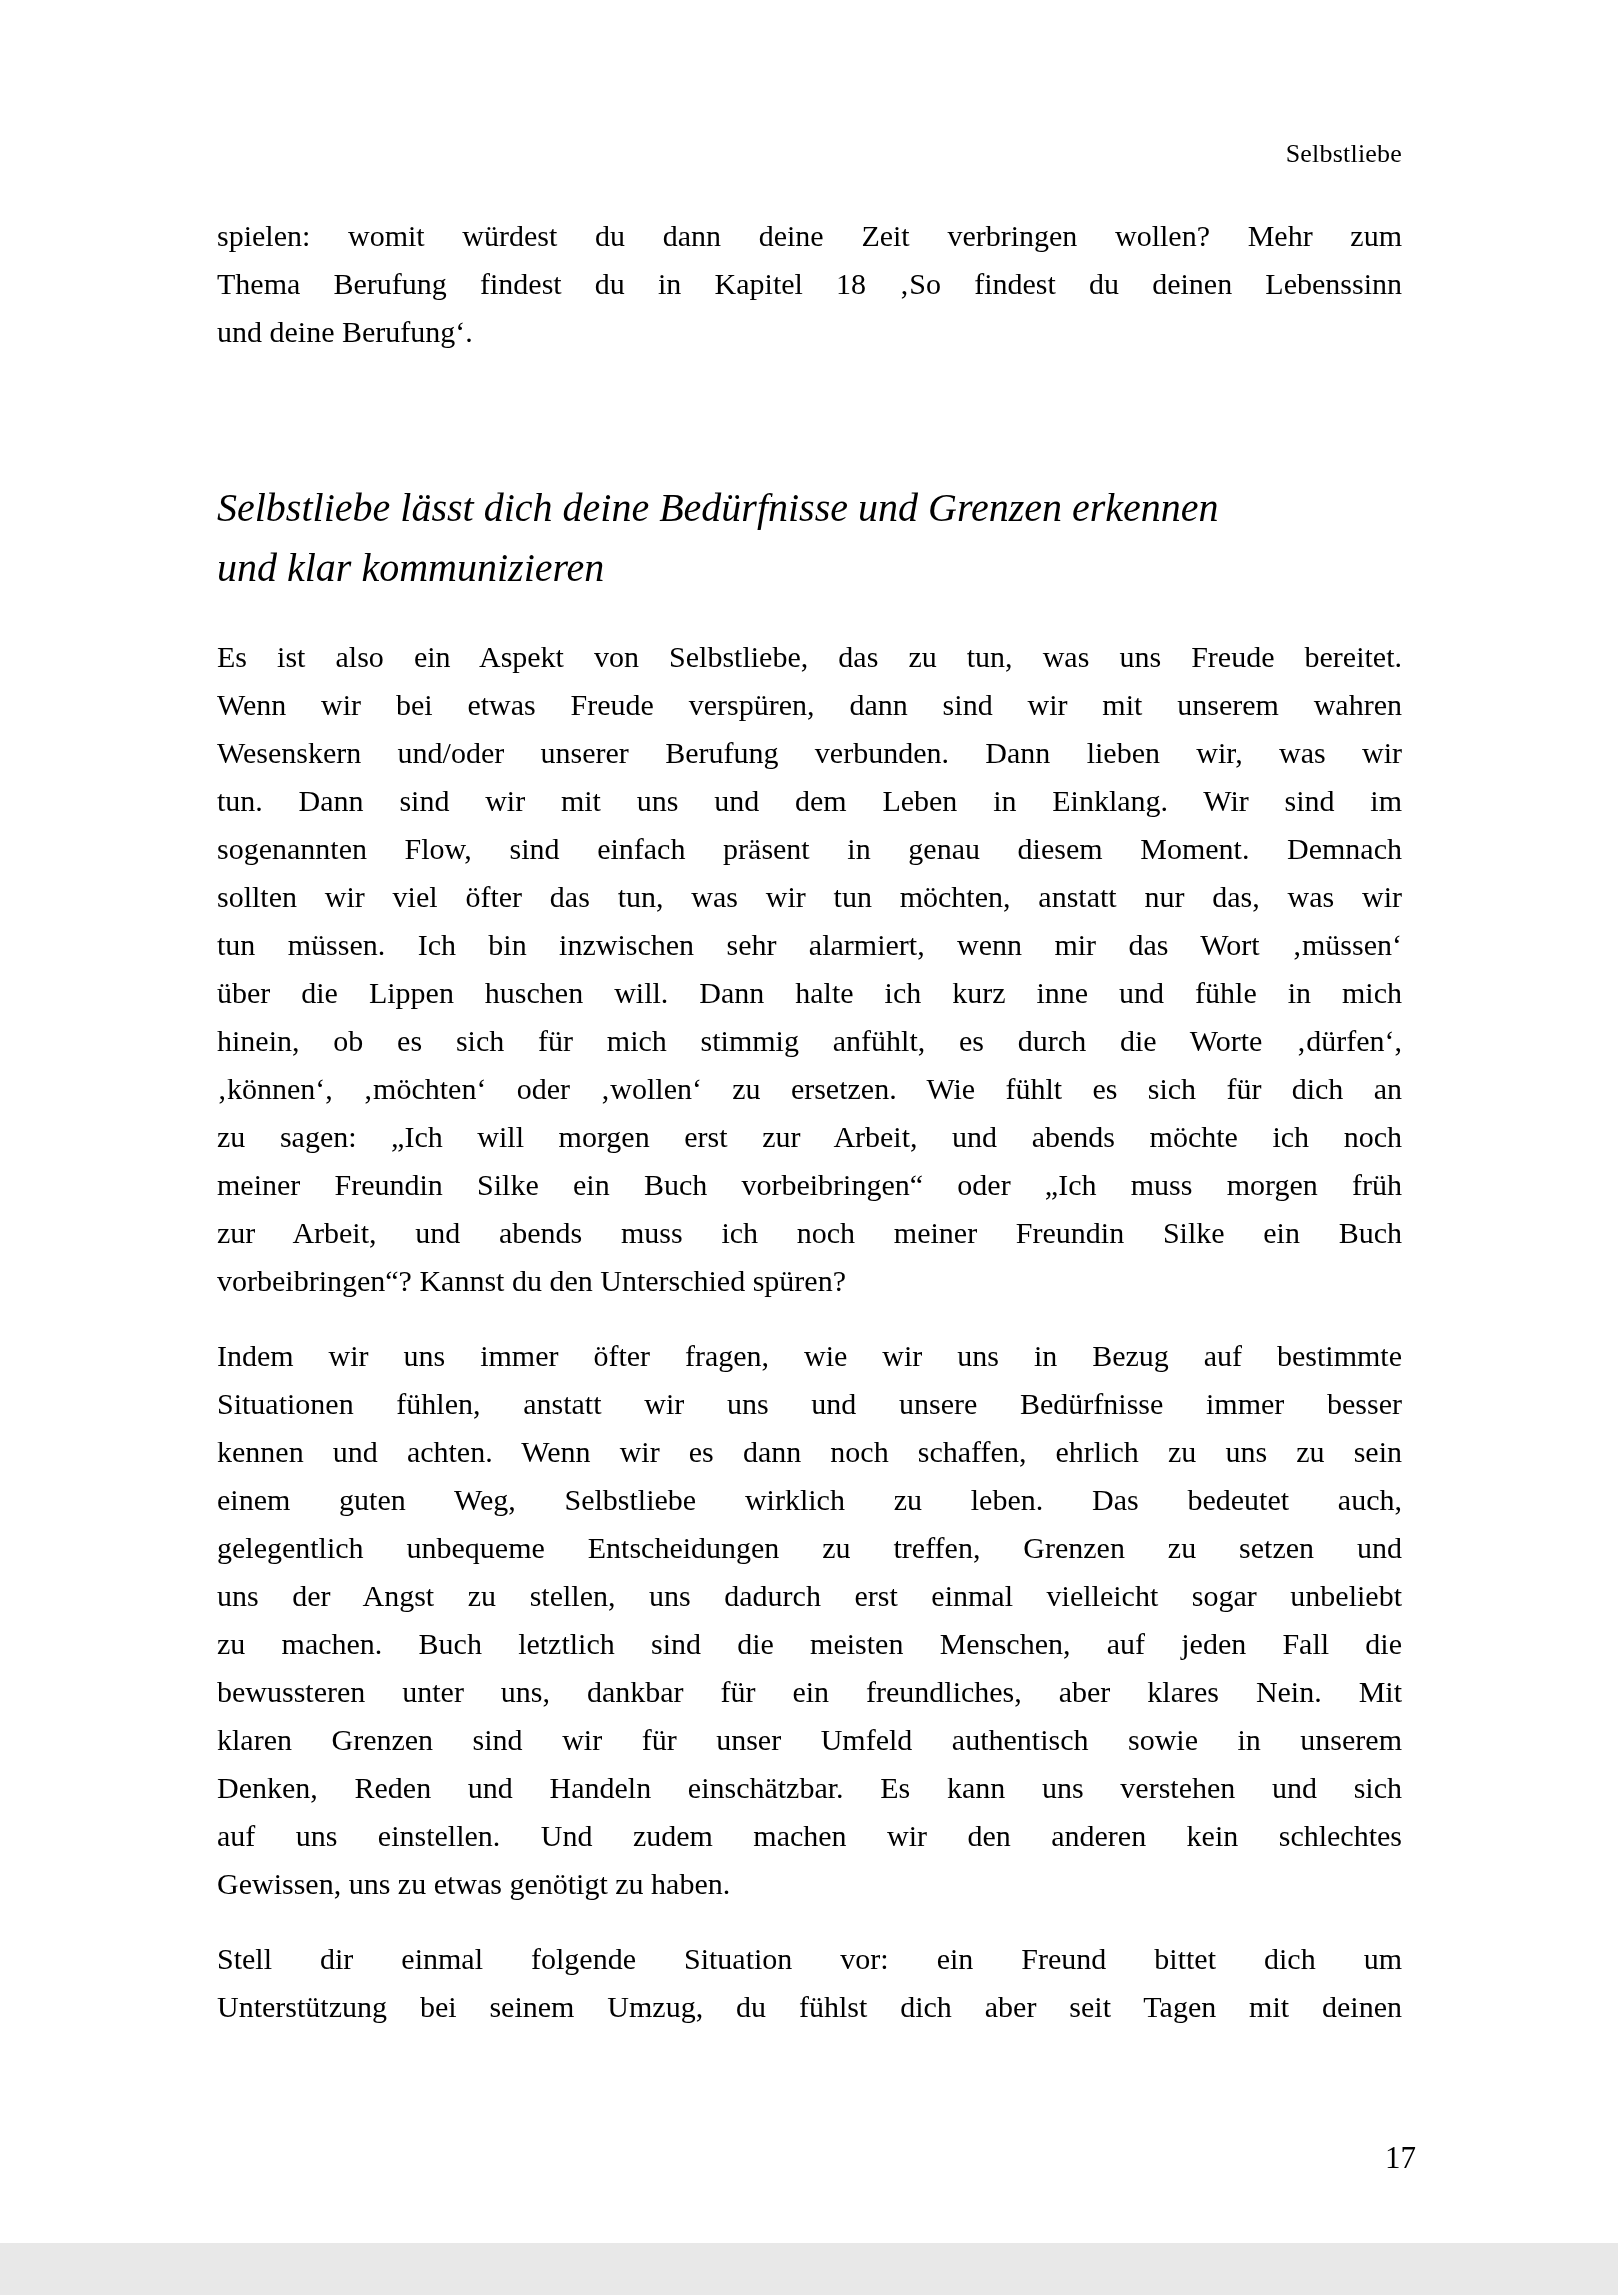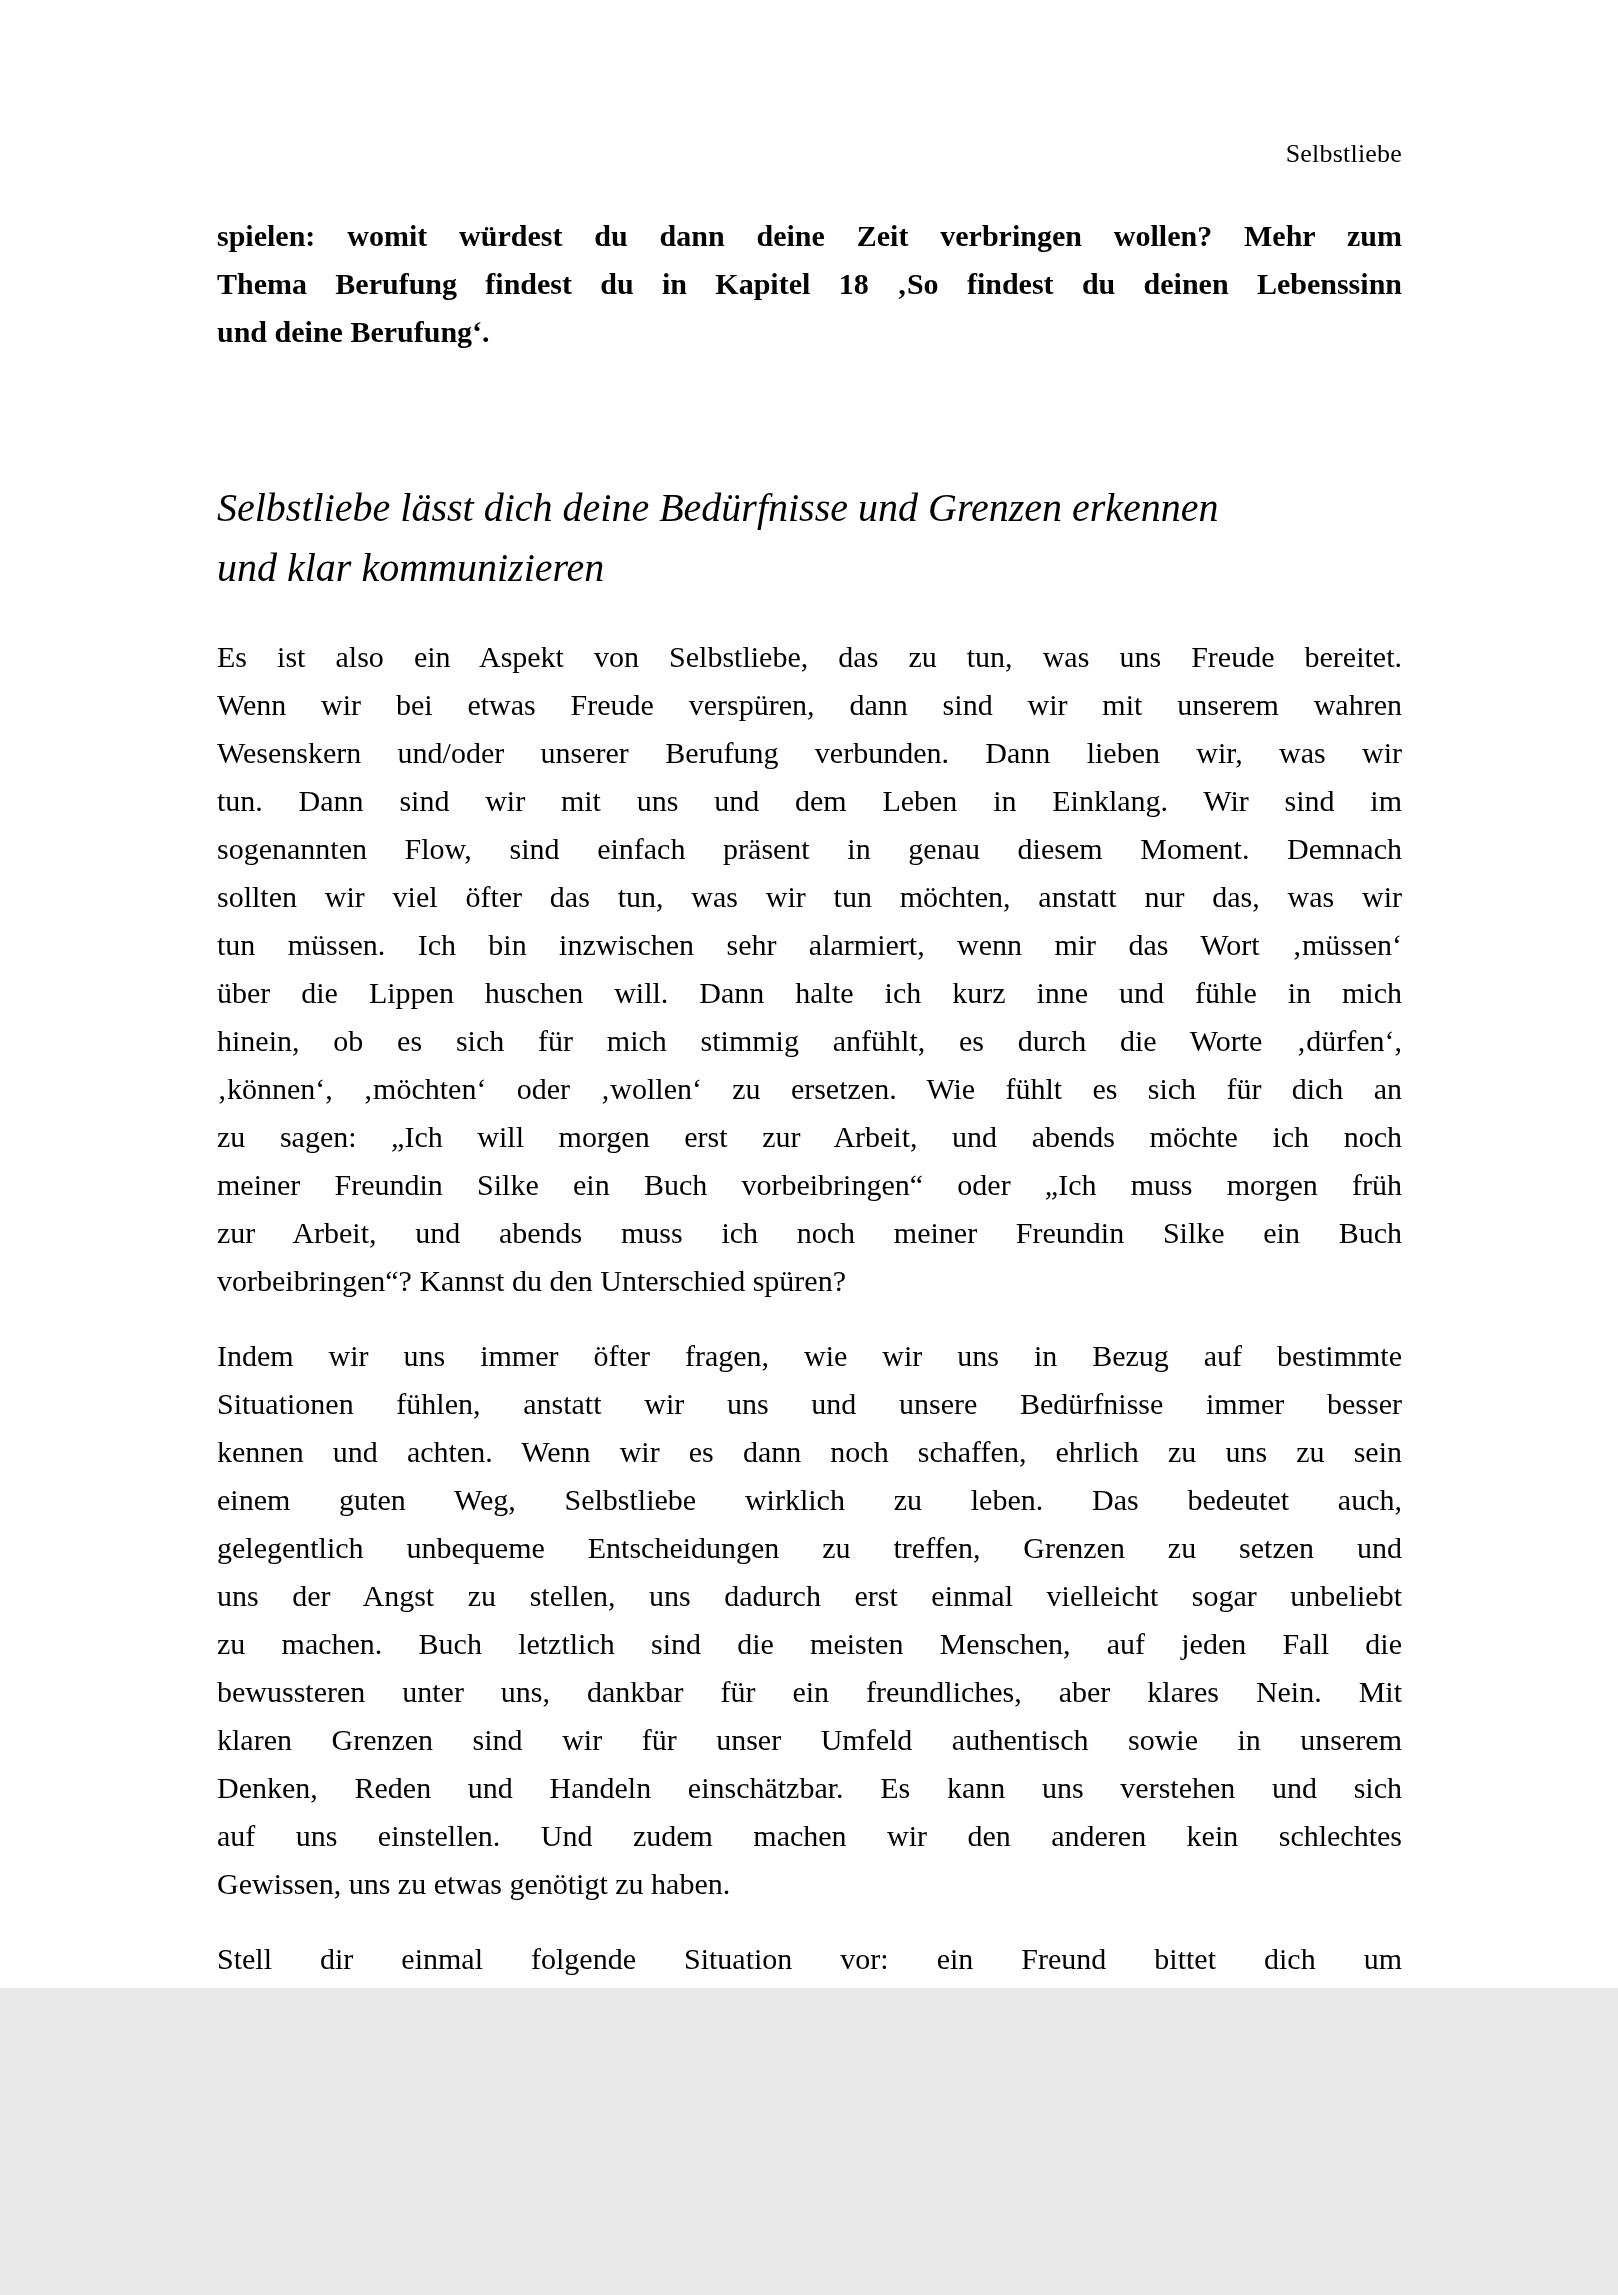--- a/index.html
+++ b/index.html
@@ -4,21 +4,21 @@
 <title>Selbstliebe – Seite 17</title>
 <style>
   html, body {
     margin: 0;
     padding: 0;
     background: #e8e8e8;
   }
   .page {
     position: relative;
     width: 1618px;
-    height: 1988px;
+    height: 2243px;
     margin: 0 auto;
     background: #ffffff;
     color: #000000;
     font-family: "Liberation Serif", "DejaVu Serif", serif;
     overflow: hidden;
   }
   .content {
     position: absolute;
     left: 217px;
     top: 139px;
@@ -48,21 +48,21 @@
     line-height: 60px;
     font-weight: normal;
     font-style: italic;
     white-space: nowrap;
   }
   .heading .line {
     text-align: left;
     text-align-last: left;
   }
   
-  .block-0 { margin-top: 44px; font-weight: bold;  }  
+  .block-0 { margin-top: 44px;  }  
   .block-1 { margin-top: 122px; }  
   .block-2 { margin-top: 35px;  }  
   .block-3 { margin-top: 27px;  }  
   .block-4 { margin-top: 27px;  }  
   .page-number {
     position: absolute;
     top: 2141px;
     right: 202px;
     font-size: 31px;
     line-height: 34px;

